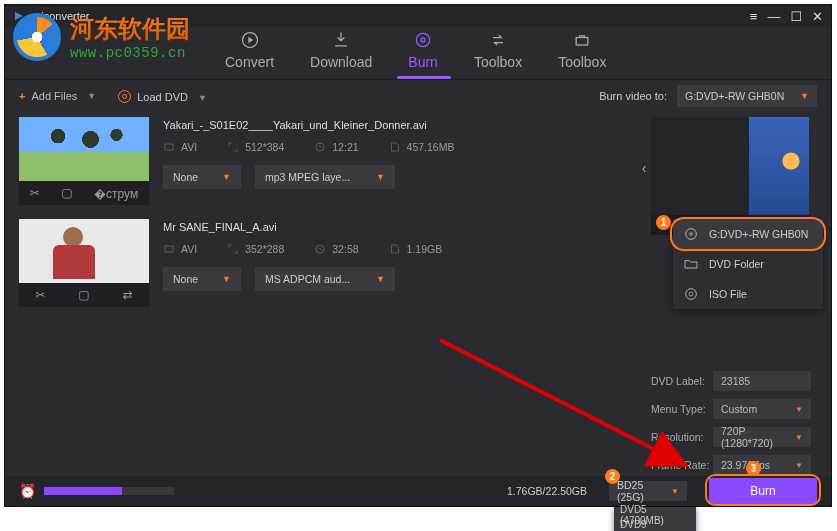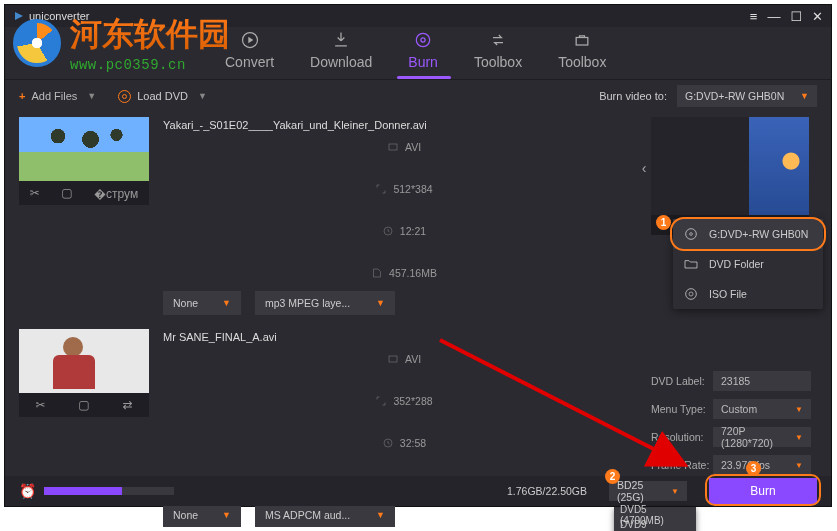--- a/index.html
+++ b/index.html
@@ -2,41 +2,41 @@
 <html><head>
 <meta charset="utf-8">
 <style>
   * { box-sizing: border-box; margin: 0; padding: 0; font-family: -apple-system, "Segoe UI", Arial, sans-serif; }
   body { background: #fff; width: 837px; height: 531px; position: relative; overflow: hidden; }
   .app { position: absolute; left: 4px; top: 4px; width: 828px; height: 503px; background: #2b2a30; border: 1px solid #111; color: #ccc; font-size: 11px; }
   .watermark { position: absolute; left: 8px; top: 8px; z-index: 50; pointer-events: none; }
   .watermark .logo { display: inline-block; width: 48px; height: 48px; border-radius: 50%; background: conic-gradient(#ff8c1a 0 50deg,#2a7dd6 50deg 150deg,#f5c73d 150deg 260deg,#2a7dd6 260deg 360deg); border: 4px solid #2a7dd6; vertical-align: middle; position: relative; }
   .watermark .logo::after { content:""; position: absolute; inset: 8px; border-radius: 50%; background: radial-gradient(#fff 0 30%, transparent 31%); }
   .watermark .txt { display: inline-block; vertical-align: middle; margin-left: 6px; }
-  .watermark .cn { font-size: 32px; font-weight: bold; background: linear-gradient(#ff7a1a,#d65c00); -webkit-background-clip: text; color: transparent; }
+  .watermark .cn { font-size: 24px; font-weight: bold; background: linear-gradient(#ff7a1a,#d65c00); -webkit-background-clip: text; color: transparent; }
   .watermark .url { font-size: 14px; color: #2ea82e; font-family: Liberation Mono, monospace; letter-spacing: .5px; }
   
   .titlebar { height: 22px; background: #25242a; display: flex; align-items: center; padding: 0 8px; color: #ddd; }
   .titlebar .brand { display: flex; align-items: center; gap: 4px; }
   .titlebar .brand svg { width: 12px; height: 12px; }
   .titlebar .winbtns { margin-left: auto; display: flex; gap: 10px; font-size: 13px; }
   .titlebar .winbtns span { cursor: pointer; }
   
   .nav { height: 54px; background: #2b2a30; display: flex; align-items: center; padding-left: 220px; gap: 36px; border-bottom: 2px solid #2b2a30; position: relative; }
   .nav-item { display: flex; flex-direction: column; align-items: center; gap: 4px; color: #aaa; font-size: 14px; cursor: pointer; padding-bottom: 6px; position: relative; }
   .nav-item.active { color: #9b59ff; }
   .nav-item svg { width: 20px; height: 20px; }
   .nav-underline { position: absolute; height: 3px; background: #9b59ff; bottom: 0; left: 392px; width: 54px; border-radius: 2px; }
   .nav-sep { position: absolute; left: 0; right: 0; bottom: -1px; height: 1px; background: #1e1d22; }
   
   .secbar { height: 30px; background: #2b2a30; display: flex; align-items: center; padding: 0 14px; color: #ccc; }
   .secbar .addfiles { color: #bbb; display: flex; align-items: center; gap: 6px; cursor: pointer; }
   .secbar .addfiles .plus { color: #ff7a1a; font-weight: bold; }
   .secbar .chev { color: #888; font-size: 9px; margin-left: 4px; }
-  .secbar .loaddvd { display: flex; align-items: center; gap: 6px; margin-left: 22px; cursor: pointer; }
+  .secbar .loaddvd { display: flex; align-items: flex-end; gap: 6px; margin-left: 22px; cursor: pointer; }
   .secbar .loaddvd .disc { width: 13px; height: 13px; border: 1.5px solid #ff7a1a; border-radius: 50%; position: relative; }
   .secbar .loaddvd .disc::after { content: ""; position: absolute; inset: 3px; border: 1px solid #ff7a1a; border-radius: 50%; }
   .secbar .right { margin-left: auto; display: flex; align-items: center; gap: 10px; }
   .drive-select { width: 140px; height: 22px; background: #3a3940; display: flex; align-items: center; padding: 0 8px; font-size: 10.5px; position: relative; cursor: pointer; }
   .drive-select .caret { margin-left: auto; color: #ff7a1a; font-size: 9px; }
   
   .content { display: flex; position: relative; height: 365px; }
   .filelist { width: 640px; padding: 6px 0 0 14px; }
   .filerow { display: flex; gap: 14px; margin-bottom: 14px; }
   .thumbwrap { width: 130px; }
@@ -46,21 +46,21 @@
      radial-gradient(12px 12px at 30% 30%, #2f3a2b 0 60%, transparent 61%),
      radial-gradient(14px 14px at 55% 35%, #2f3a2b 0 60%, transparent 61%),
      radial-gradient(10px 10px at 75% 28%, #2f3a2b 0 60%, transparent 61%); }
   .thumb.man { background:#e8e8e8; position:relative; }
   .thumb.man::before { content:""; position:absolute; left:44px; top:8px; width:20px; height:20px; background:#a06b4a; border-radius:50%; }
   .thumb.man::after { content:""; position:absolute; left:34px; top:26px; width:42px; height:34px; background:#b03a3a; border-radius:6px 6px 0 0; }
   .thumbtools { height: 24px; background: #1f1e24; display: flex; align-items: center; justify-content: space-around; color: #999; }
   .thumbtools span { cursor: pointer; font-size: 12px; }
   .fileinfo { flex: 1; }
   .fname { color: #ddd; font-size: 11px; margin-bottom: 10px; margin-top: 2px; }
-  .metarow { display: flex; gap: 30px; color: #999; font-size: 10.5px; align-items: center; margin-bottom: 12px; flex-direction: column; }
+  .metarow { display: flex; gap: 30px; color: #999; font-size: 10.5px; align-items: center; margin-bottom: 12px; }
   .metarow .mi { display: flex; align-items: center; gap: 6px; }
   .metarow svg { width: 12px; height: 12px; }
   .selrow { display: flex; gap: 14px; }
   .selbox { height: 24px; background: #3a3940; display: flex; align-items: center; padding: 0 10px; font-size: 10.5px; cursor: pointer; min-width: 78px; }
   .selbox.wide { min-width: 140px; }
   .selbox .caret { margin-left: auto; color: #ff7a1a; font-size: 9px; padding-left: 10px; }
   
   .rightpanel { width: 176px; padding: 6px 10px 0 6px; color: #bbb; }
   .preview { width: 158px; height: 118px; background: #25242a; position: relative; overflow: hidden; }
   .preview .pbar { position:absolute; left:0; right:0; bottom:0; height:20px; background:#1c1b20; display:flex; align-items:center; justify-content:center; gap:10px; color:#777; font-size:10px;}

